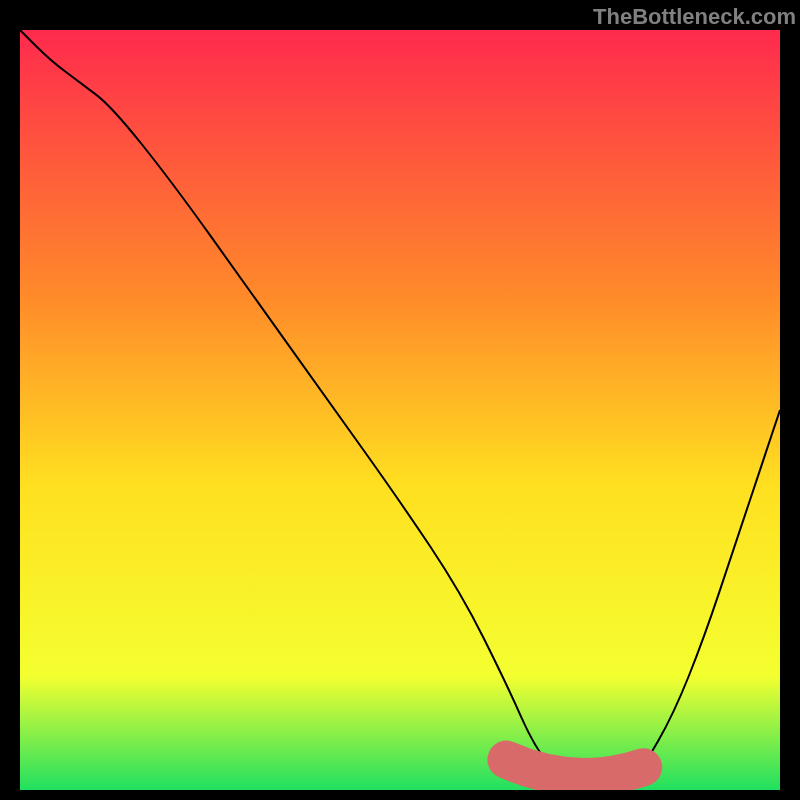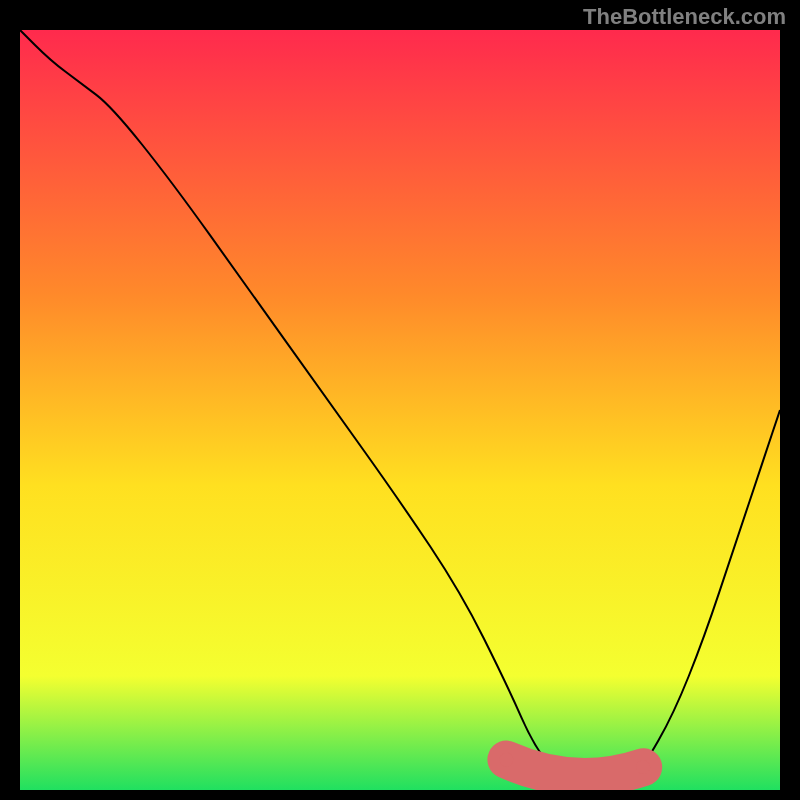--- a/index.html
+++ b/index.html
@@ -11,21 +11,21 @@
     overflow: hidden;
   }
   .wrap {
     position: relative;
     width: 800px;
     height: 800px;
   }
   .watermark {
     position: absolute;
     top: 4px;
-    right: 14px;
+    right: 4px;
     font-family: Arial, Helvetica, sans-serif;
     font-size: 22px;
     font-weight: bold;
     color: #808080;
     letter-spacing: 0px;
     z-index: 10;
     text-align: center;
   }
   .plot {
     position: absolute;

